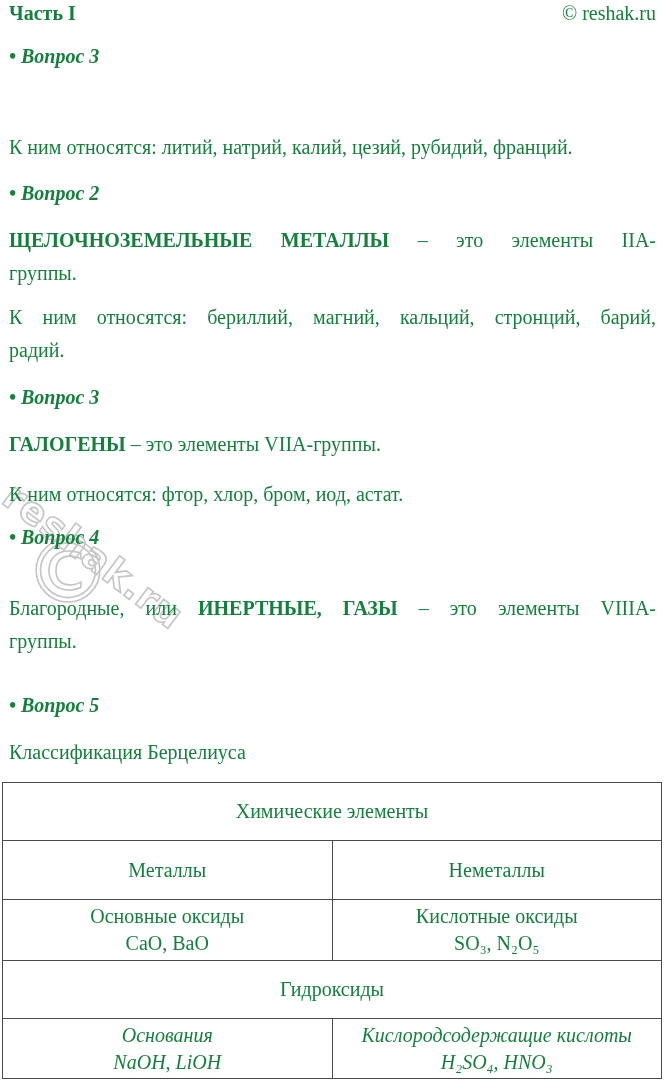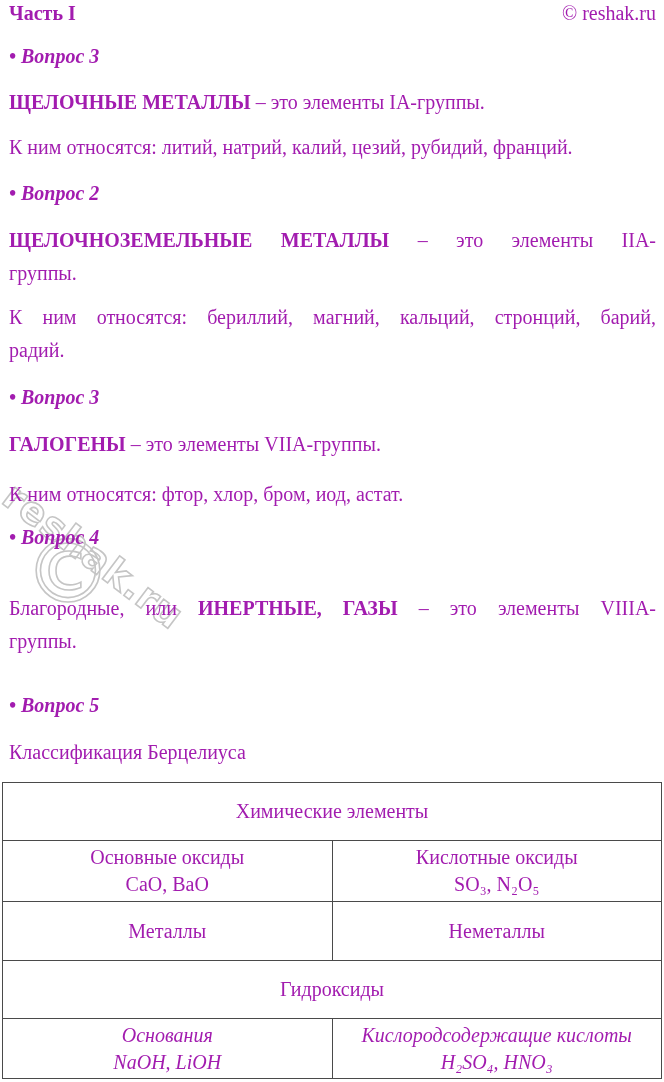--- a/index.html
+++ b/index.html
@@ -4,21 +4,21 @@
 <style>
   html, body {
     margin: 0; padding: 0;
     background: #ffffff;
     overflow: hidden;
   }
   .page {
     position: relative;
     width: 664px; height: 1082px;
     background: #ffffff;
-    color: #a21caf;
+    color: #15803d;
     font-family: "Liberation Serif", "DejaVu Serif", "DejaVu Sans", serif;
     font-size: 20px;
     line-height: 33px;
   }
   .abs { position: absolute; left: 9px; right: 8px; }
   .hdr { line-height: 26px; display: flex; justify-content: space-between; }
   .part-title { font-weight: bold; }
   .qlabel { font-weight: bold; font-style: italic; }
   .term { font-weight: bold; }
   .jline { text-align: justify; text-align-last: justify; }
@@ -55,21 +55,20 @@
   </div>
 
   <svg class="watermark" width="240" height="180" viewBox="0 0 240 180">
     <g fill="none" stroke="#c5c5c5" stroke-width="1.6" font-family="DejaVu Sans, sans-serif">
       <text x="6" y="40" font-size="38" font-weight="bold" letter-spacing="1" transform="rotate(37 6 40)">reshak.ru</text>
       <text x="30" y="140" font-size="88">©</text>
     </g>
   </svg>
 
   <div class="abs qlabel" style="top:40px">• Вопрос 3</div>
-  <div class="abs" style="top:86px"><span class="term">ЩЕЛОЧНЫЕ МЕТАЛЛЫ</span><span> – это элементы IA-группы.</span></div>
   <div class="abs" style="top:131px">К ним относятся: литий, натрий, калий, цезий, рубидий, франций.</div>
 
   <div class="abs qlabel" style="top:177px">• Вопрос 2</div>
   <div class="abs" style="top:224px">
     <div class="jline"><span class="term">ЩЕЛОЧНОЗЕМЕЛЬНЫЕ МЕТАЛЛЫ</span><span> – это элементы IIA-</span></div>
     <div>группы.</div>
   </div>
   <div class="abs" style="top:301px">
     <div class="jline">К ним относятся: бериллий, магний, кальций, стронций, барий,</div>
     <div>радий.</div>
@@ -87,32 +86,32 @@
 
   <div class="abs qlabel" style="top:689px">• Вопрос 5</div>
   <div class="abs" style="top:736px">Классификация Берцелиуса</div>
 
   <table class="cls">
     <tbody>
         <tr>
       <td class="h1" colspan="2">Химические элементы</td>
     </tr>
     <tr>
+      <td class="h2">Металлы</td>
+      <td class="h2">Неметаллы</td>
+    </tr>
+    <tr>
       <td class="h3">
         <div>Основные оксиды</div>
         <div>CaO, BaO</div>
       </td>
       <td class="h3">
         <div>Кислотные оксиды</div>
         <div>SO₃, N₂O₅</div>
       </td>
-    </tr>
-    <tr>
-      <td class="h2">Металлы</td>
-      <td class="h2">Неметаллы</td>
     </tr>
     <tr>
       <td class="h4" colspan="2">Гидроксиды</td>
     </tr>
     <tr>
       <td class="h5">
         <div>Основания</div>
         <div>NaOH, LiOH</div>
       </td>
       <td class="h5">

